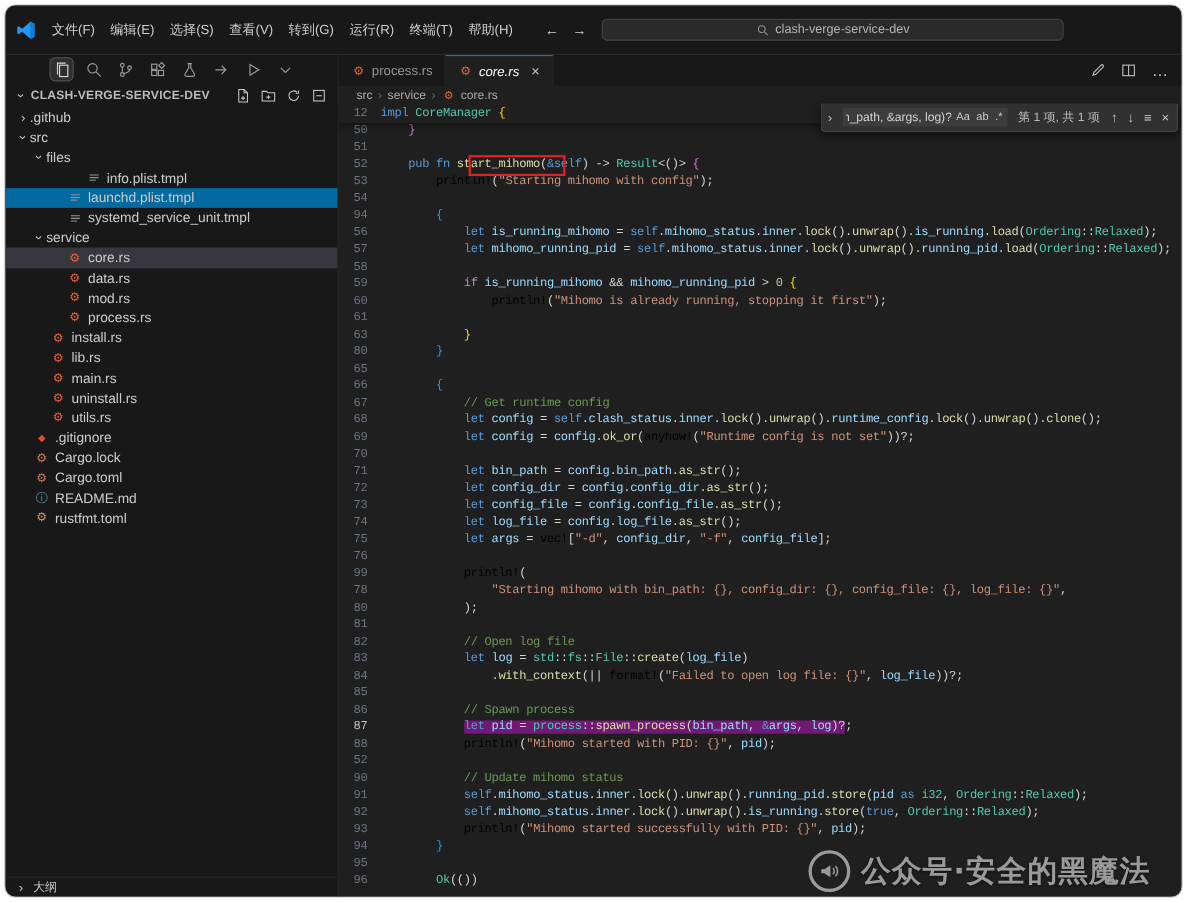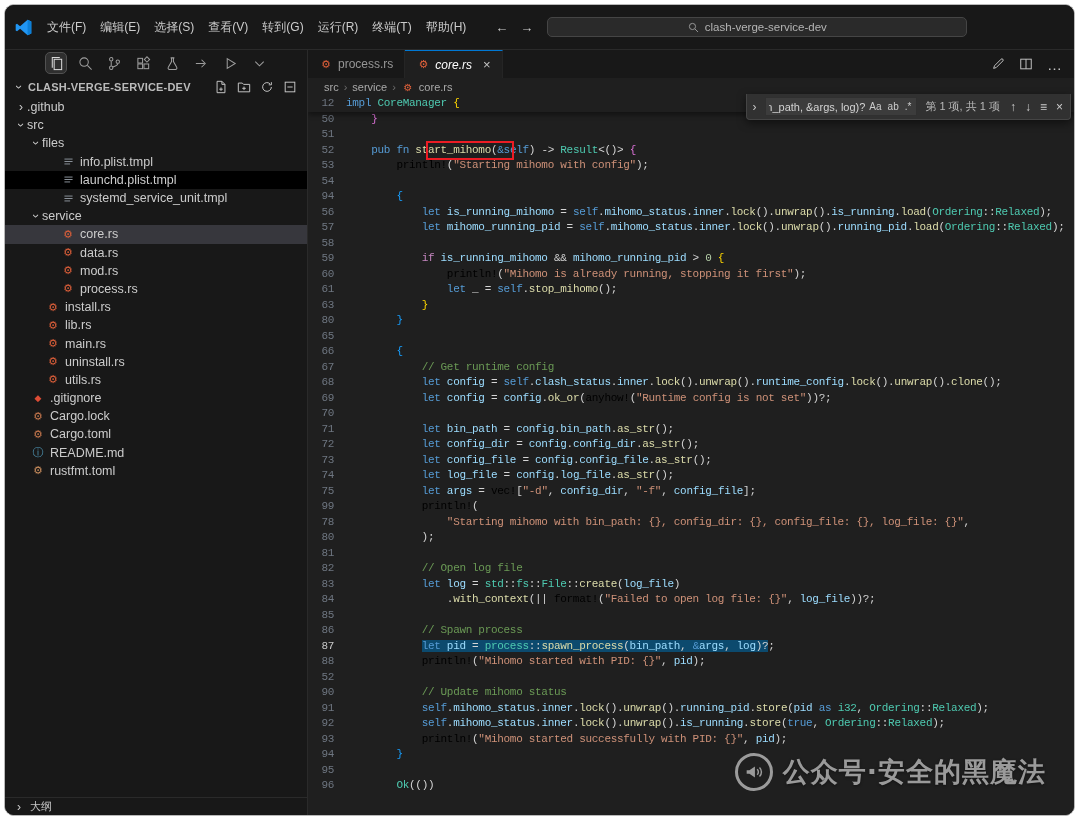--- a/index.html
+++ b/index.html
@@ -20,21 +20,21 @@
 .act{width:22px;height:22px;display:flex;align-items:center;justify-content:center;color:#9d9d9d;border-radius:5px;cursor:pointer}
 .act svg{width:15px;height:15px;fill:none;stroke:currentColor;stroke-width:1.1}
 .act.active{color:#d9d9d9;background:#2f2f2f;border:1px solid #515151}
 .exp-header{height:22px;display:flex;align-items:center;padding:0 10px 0 8px;flex:none}
 .exp-title{font-size:11px;font-weight:bold;color:#bbbbbb;margin-left:3px;letter-spacing:.2px}
 .exp-actions{margin-left:auto;display:flex;gap:9px;color:#c8c8c8}
 .hicon{display:inline-flex;align-items:center;cursor:pointer}
 .hicon svg{width:14px;height:14px;fill:none;stroke:currentColor;stroke-width:1.1}
 .tree{flex:1;overflow:hidden;font-size:12.5px;color:#cccccc}
 .titem{height:18.2px;display:flex;align-items:center;white-space:nowrap;cursor:pointer}
-.titem.highlighted{background:#000000}
+.titem.highlighted{background:#0369a1}
 .titem.selected{background:#37373d}
 .chev{display:inline-block;width:12px;color:#cccccc;font-size:12px;text-align:center;line-height:12px;flex:none}
 .chev.open{transform:rotate(90deg)}
 .ficon{width:14px;margin:0 5px 0 2px;display:inline-flex;align-items:center;justify-content:center;font-size:11px;flex:none}
 .fi-rust{color:#e0603a}.fi-cargo{color:#c9794e}.fi-gear{color:#cc8f5e}.fi-info{color:#519aba}.fi-git{color:#dd4c35;font-size:9px}
 .fi-tmpl svg{width:13px;height:13px;stroke:#8d949c;fill:none;stroke-width:1.2}
 .outline-row{height:18px;flex:none;border-top:1px solid #2a2a2a;display:flex;align-items:center;padding-left:8px;gap:5px;font-size:11px;color:#c5c5c5;cursor:pointer}
 
 .editor-col{flex:1;display:flex;flex-direction:column;min-width:0;position:relative;background:#1f1f1f}
 .tabbar{height:28px;background:#181818;display:flex;flex:none;align-items:stretch}
@@ -49,34 +49,34 @@
 .breadcrumb{height:18px;flex:none;display:flex;align-items:center;padding-left:16px;gap:5px;font-size:11px;color:#a9a9a9}
 .bc-sep{color:#6e6e6e}
 .bc-item{display:flex;align-items:center;gap:4px;cursor:pointer}
 .bc-item .ficon{margin:0;font-size:10px}
 .code-area{flex:1;position:relative;overflow:hidden;font-family:Liberation Mono, monospace;font-size:11px;letter-spacing:-0.3px;line-height:15.5px}
 .sticky{position:relative;z-index:6;box-shadow:0 3px 5px rgba(0,0,0,.4);background:#1f1f1f}
 .code-line{display:flex;height:15.5px;white-space:pre}
 .ln{flex:none;width:38px;text-align:right;padding-right:12px;color:#6e7681}
 .ln.cur{color:#c6c6c6}
 .lc{flex:none;white-space:pre}
-.hl{background:#0c4a6e}
+.hl{background:#701a75}
 .tk-k{color:#569cd6}.tk-c{color:#c586c0}.tk-f{color:#dcdcaa}.tk-t{color:#4ec9b0}.tk-s{color:#ce9178}.tk-v{color:#9cdcfe}.tk-n{color:#b5cea8}.tk-cm{color:#6a9955}.tk-p{color:#d4d4d4}.tk-sf{color:#569cd6}.tk-b1{color:#ffd700}.tk-b2{color:#da70d6}.tk-b3{color:#179fff}
 .annotation-box{position:absolute;left:118px;top:45px;width:88px;height:19px;border:2px solid #ec1c24;z-index:10;pointer-events:none}
 
 .find-widget{position:absolute;top:44px;right:3px;height:26px;z-index:30;background:#313131;border:1px solid #454545;border-top:none;border-radius:0 0 4px 4px;display:flex;align-items:center;gap:5px;padding:0 5px;box-shadow:0 3px 8px rgba(0,0,0,.5)}
 .find-toggle{color:#c5c5c5;font-size:12px;width:8px;cursor:pointer}
 .find-input{width:152px;height:19px;background:#3c3c3c;border:1px solid #303030;display:flex;align-items:center;padding:0 3px;gap:2px}
 .find-text{flex:1;overflow:hidden;display:flex;justify-content:flex-end;font-size:11px;color:#d4d4d4;white-space:nowrap}
 .find-opt{font-size:10px;color:#cccccc;padding:0 2px;border-radius:2px;cursor:pointer}
 .find-opt.u{}
 .find-count{font-size:11px;color:#b9b9b9;white-space:nowrap;margin:0 3px}
 .find-btn{color:#cccccc;font-size:12px;padding:0 2px;cursor:pointer}
 
-.watermark{position:absolute;right:28px;bottom:24px;display:flex;align-items:center;gap:10px;z-index:40;color:rgba(166,166,166,.92);pointer-events:none}
+.watermark{position:absolute;right:28px;bottom:4px;display:flex;align-items:center;gap:10px;z-index:40;color:rgba(166,166,166,.92);pointer-events:none}
 .wm-icon{width:38px;height:38px;border:3px solid rgba(166,166,166,.92);border-radius:50%;display:flex;align-items:center;justify-content:center;flex:none}
 .wm-icon svg{width:22px;height:22px}
 .wm-text{font-size:27px;font-weight:bold;letter-spacing:1px;font-family:"DejaVu Sans",sans-serif;text-shadow:0 1px 3px rgba(0,0,0,.45)}
 </style>
 </head>
 <body>
 
 <div class="window">
   <div class="titlebar">
     <svg class="vscode-logo" viewBox="0 0 100 100">
@@ -193,21 +193,21 @@
             <span class="tlabel">.github</span>
           </div>
           <div class="titem" style="padding-left: 10px;">
             <span class="chev open">›</span>
             <span class="tlabel">src</span>
           </div>
           <div class="titem" style="padding-left: 25px;">
             <span class="chev open">›</span>
             <span class="tlabel">files</span>
           </div>
-          <div class="titem" style="padding-left: 54px;">
+          <div class="titem" style="padding-left: 71px;">
             <span class="ficon fi-tmpl">
               <svg viewBox="0 0 16 16">
                 <path d="M3 5h10M3 8h10M3 11h7"></path>
               </svg>
             </span>
             <span class="tlabel">info.plist.tmpl</span>
           </div>
           <div class="titem highlighted" style="padding-left: 54px;">
             <span class="ficon fi-tmpl">
               <svg viewBox="0 0 16 16">
@@ -341,34 +341,35 @@
             <div class="code-line"><span class="ln">51</span><span class="lc"></span></div>
             <div class="code-line"><span class="ln">52</span><span class="lc"><span class="tk-p">    </span><span class="tk-k">pub fn </span><span class="tk-f">start_mihomo</span><span class="tk-p">(</span><span class="tk-k">&amp;</span><span class="tk-sf">self</span><span class="tk-p">) -&gt; </span><span class="tk-t">Result</span><span class="tk-p">&lt;()&gt; </span><span class="tk-b2">{</span></span></div>
             <div class="code-line"><span class="ln">53</span><span class="lc"><span class="tk-p">        </span><span class="tk-m">println!</span><span class="tk-p">(</span><span class="tk-s">"Starting mihomo with config"</span><span class="tk-p">);</span></span></div>
             <div class="code-line"><span class="ln">54</span><span class="lc"></span></div>
             <div class="code-line"><span class="ln">94</span><span class="lc"><span class="tk-p">        </span><span class="tk-b3">{</span></span></div>
             <div class="code-line"><span class="ln">56</span><span class="lc"><span class="tk-p">            </span><span class="tk-k">let </span><span class="tk-v">is_running_mihomo</span><span class="tk-p"> = </span><span class="tk-sf">self</span><span class="tk-p">.</span><span class="tk-v">mihomo_status</span><span class="tk-p">.</span><span class="tk-v">inner</span><span class="tk-p">.</span><span class="tk-f">lock</span><span class="tk-p">().</span><span class="tk-f">unwrap</span><span class="tk-p">().</span><span class="tk-v">is_running</span><span class="tk-p">.</span><span class="tk-f">load</span><span class="tk-p">(</span><span class="tk-t">Ordering</span><span class="tk-p">::</span><span class="tk-t">Relaxed</span><span class="tk-p">);</span></span></div>
             <div class="code-line"><span class="ln">57</span><span class="lc"><span class="tk-p">            </span><span class="tk-k">let </span><span class="tk-v">mihomo_running_pid</span><span class="tk-p"> = </span><span class="tk-sf">self</span><span class="tk-p">.</span><span class="tk-v">mihomo_status</span><span class="tk-p">.</span><span class="tk-v">inner</span><span class="tk-p">.</span><span class="tk-f">lock</span><span class="tk-p">().</span><span class="tk-f">unwrap</span><span class="tk-p">().</span><span class="tk-v">running_pid</span><span class="tk-p">.</span><span class="tk-f">load</span><span class="tk-p">(</span><span class="tk-t">Ordering</span><span class="tk-p">::</span><span class="tk-t">Relaxed</span><span class="tk-p">);</span></span></div>
             <div class="code-line"><span class="ln">58</span><span class="lc"></span></div>
             <div class="code-line"><span class="ln">59</span><span class="lc"><span class="tk-p">            </span><span class="tk-c">if </span><span class="tk-v">is_running_mihomo</span><span class="tk-p"> &amp;&amp; </span><span class="tk-v">mihomo_running_pid</span><span class="tk-p"> &gt; </span><span class="tk-n">0</span><span class="tk-p"> </span><span class="tk-b1">{</span></span></div>
             <div class="code-line"><span class="ln">60</span><span class="lc"><span class="tk-p">                </span><span class="tk-m">println!</span><span class="tk-p">(</span><span class="tk-s">"Mihomo is already running, stopping it first"</span><span class="tk-p">);</span></span></div>
-            <div class="code-line"><span class="ln">61</span><span class="lc"><span class="tk-p">                </span><span class="tk-k">let </span><span class="tk-p">_ = </span><span class="tk-sf">self</span><span class="tk-p">.</span><span class="tk-f">stop_mihomo</span><span class="tk-p">();</span></span></div>
+            <div class="code-line"><span class="ln">61</span></div>
             <div class="code-line"><span class="ln">63</span><span class="lc"><span class="tk-p">            </span><span class="tk-b1">}</span></span></div>
             <div class="code-line"><span class="ln">80</span><span class="lc"><span class="tk-p">        </span><span class="tk-b3">}</span></span></div>
             <div class="code-line"><span class="ln">65</span><span class="lc"></span></div>
             <div class="code-line"><span class="ln">66</span><span class="lc"><span class="tk-p">        </span><span class="tk-b3">{</span></span></div>
             <div class="code-line"><span class="ln">67</span><span class="lc"><span class="tk-p">            </span><span class="tk-cm">// Get runtime config</span></span></div>
             <div class="code-line"><span class="ln">68</span><span class="lc"><span class="tk-p">            </span><span class="tk-k">let </span><span class="tk-v">config</span><span class="tk-p"> = </span><span class="tk-sf">self</span><span class="tk-p">.</span><span class="tk-v">clash_status</span><span class="tk-p">.</span><span class="tk-v">inner</span><span class="tk-p">.</span><span class="tk-f">lock</span><span class="tk-p">().</span><span class="tk-f">unwrap</span><span class="tk-p">().</span><span class="tk-v">runtime_config</span><span class="tk-p">.</span><span class="tk-f">lock</span><span class="tk-p">().</span><span class="tk-f">unwrap</span><span class="tk-p">().</span><span class="tk-f">clone</span><span class="tk-p">();</span></span></div>
             <div class="code-line"><span class="ln">69</span><span class="lc"><span class="tk-p">            </span><span class="tk-k">let </span><span class="tk-v">config</span><span class="tk-p"> = </span><span class="tk-v">config</span><span class="tk-p">.</span><span class="tk-f">ok_or</span><span class="tk-p">(</span><span class="tk-m">anyhow!</span><span class="tk-p">(</span><span class="tk-s">"Runtime config is not set"</span><span class="tk-p">))?;</span></span></div>
             <div class="code-line"><span class="ln">70</span><span class="lc"></span></div>
             <div class="code-line"><span class="ln">71</span><span class="lc"><span class="tk-p">            </span><span class="tk-k">let </span><span class="tk-v">bin_path</span><span class="tk-p"> = </span><span class="tk-v">config</span><span class="tk-p">.</span><span class="tk-v">bin_path</span><span class="tk-p">.</span><span class="tk-f">as_str</span><span class="tk-p">();</span></span></div>
             <div class="code-line"><span class="ln">72</span><span class="lc"><span class="tk-p">            </span><span class="tk-k">let </span><span class="tk-v">config_dir</span><span class="tk-p"> = </span><span class="tk-v">config</span><span class="tk-p">.</span><span class="tk-v">config_dir</span><span class="tk-p">.</span><span class="tk-f">as_str</span><span class="tk-p">();</span></span></div>
             <div class="code-line"><span class="ln">73</span><span class="lc"><span class="tk-p">            </span><span class="tk-k">let </span><span class="tk-v">config_file</span><span class="tk-p"> = </span><span class="tk-v">config</span><span class="tk-p">.</span><span class="tk-v">config_file</span><span class="tk-p">.</span><span class="tk-f">as_str</span><span class="tk-p">();</span></span></div>
             <div class="code-line"><span class="ln">74</span><span class="lc"><span class="tk-p">            </span><span class="tk-k">let </span><span class="tk-v">log_file</span><span class="tk-p"> = </span><span class="tk-v">config</span><span class="tk-p">.</span><span class="tk-v">log_file</span><span class="tk-p">.</span><span class="tk-f">as_str</span><span class="tk-p">();</span></span></div>
             <div class="code-line"><span class="ln">75</span><span class="lc"><span class="tk-p">            </span><span class="tk-k">let </span><span class="tk-v">args</span><span class="tk-p"> = </span><span class="tk-m">vec!</span><span class="tk-p">[</span><span class="tk-s">"-d"</span><span class="tk-p">, </span><span class="tk-v">config_dir</span><span class="tk-p">, </span><span class="tk-s">"-f"</span><span class="tk-p">, </span><span class="tk-v">config_file</span><span class="tk-p">];</span></span></div>
+            <div class="code-line"><span class="ln">76</span><span class="lc"></span></div>
             <div class="code-line"><span class="ln">99</span><span class="lc"><span class="tk-p">            </span><span class="tk-m">println!</span><span class="tk-p">(</span></span></div>
             <div class="code-line"><span class="ln">78</span><span class="lc"><span class="tk-p">                </span><span class="tk-s">"Starting mihomo with bin_path: {}, config_dir: {}, config_file: {}, log_file: {}"</span><span class="tk-p">,</span></span></div>
             <div class="code-line"><span class="ln">80</span><span class="lc"><span class="tk-p">            );</span></span></div>
             <div class="code-line"><span class="ln">81</span><span class="lc"></span></div>
             <div class="code-line"><span class="ln">82</span><span class="lc"><span class="tk-p">            </span><span class="tk-cm">// Open log file</span></span></div>
             <div class="code-line"><span class="ln">83</span><span class="lc"><span class="tk-p">            </span><span class="tk-k">let </span><span class="tk-v">log</span><span class="tk-p"> = </span><span class="tk-t">std</span><span class="tk-p">::</span><span class="tk-t">fs</span><span class="tk-p">::</span><span class="tk-t">File</span><span class="tk-p">::</span><span class="tk-f">create</span><span class="tk-p">(</span><span class="tk-v">log_file</span><span class="tk-p">)</span></span></div>
             <div class="code-line"><span class="ln">84</span><span class="lc"><span class="tk-p">                .</span><span class="tk-f">with_context</span><span class="tk-p">(|| </span><span class="tk-m">format!</span><span class="tk-p">(</span><span class="tk-s">"Failed to open log file: {}"</span><span class="tk-p">, </span><span class="tk-v">log_file</span><span class="tk-p">))?;</span></span></div>
             <div class="code-line"><span class="ln">85</span><span class="lc"></span></div>
             <div class="code-line"><span class="ln">86</span><span class="lc"><span class="tk-p">            </span><span class="tk-cm">// Spawn process</span></span></div>
             <div class="code-line"><span class="ln cur">87</span><span class="lc"><span class="tk-p">            </span><span class="hl"><span class="tk-k">let </span><span class="tk-v">pid</span><span class="tk-p"> = </span><span class="tk-t">process</span><span class="tk-p">::</span><span class="tk-f">spawn_process</span><span class="tk-p">(</span><span class="tk-v">bin_path</span><span class="tk-p">, </span><span class="tk-k">&amp;</span><span class="tk-v">args</span><span class="tk-p">, </span><span class="tk-v">log</span><span class="tk-p">)?</span></span><span class="tk-p">;</span></span></div>

